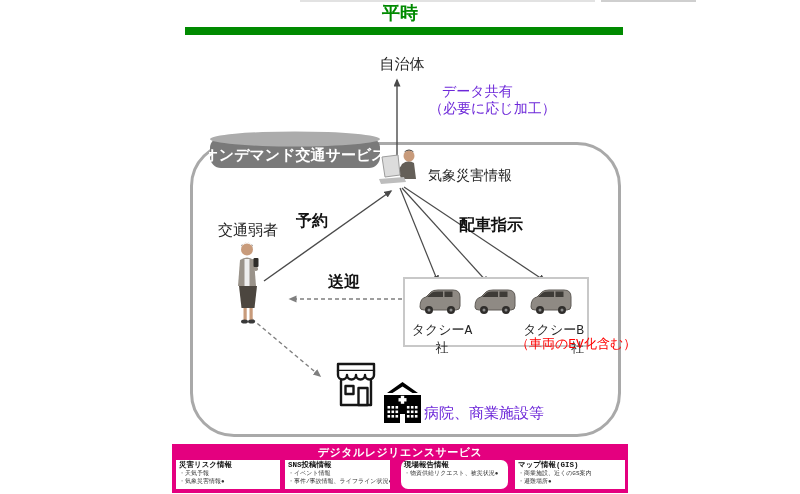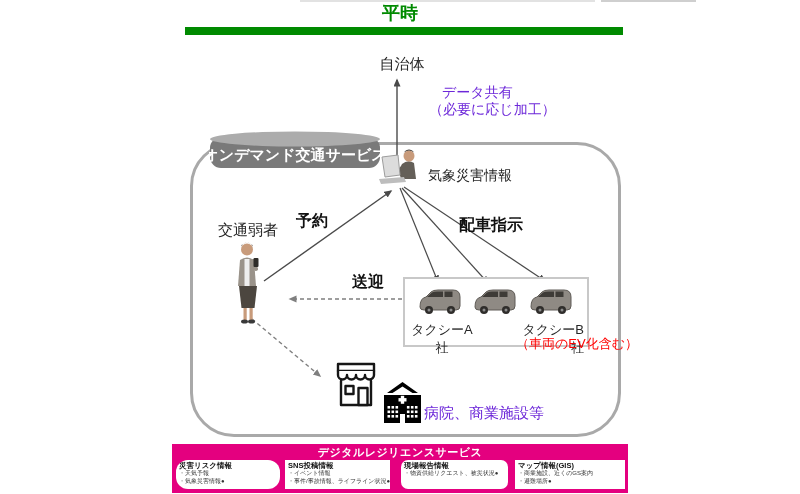--- a/index.html
+++ b/index.html
@@ -1,56 +1,56 @@
 <!DOCTYPE html>
 <html><head>
 <meta charset="utf-8">
 <style>
   html,body{margin:0;padding:0;background:#fff;}
   .page{position:relative;width:696px;height:494px;background:#fff;overflow:hidden;
-        font-family:Liberation Sans, sans-serif;color:#1a1a1a;}
+        font-family:Liberation Mono, monospace;color:#1a1a1a;}
   .abs{position:absolute;}
   
   .cutline1{left:300px;top:0;width:295px;height:2px;background:#e2e2e2;}
   .cutline2{left:601px;top:0;width:144px;height:2px;background:#cfcfcf;}
   .phase{left:340px;top:1px;width:120px;text-align:center;font-size:18px;font-weight:bold;color:#008a00;}
   .greenbar{left:185px;top:27px;width:438px;height:8px;background:#008a00;}
   .gov{left:362px;top:55px;width:80px;text-align:center;font-size:15px;color:#262626;}
   .datashare{left:429px;top:84px;font-size:14px;line-height:17px;color:#6d28d9;}
   .datashare .l1{padding-left:13px;}
   
   .frame{left:190px;top:142px;width:425px;height:289px;border:3px solid #a9a9a9;border-radius:44px;background:#fff;}
   .svgwrap{left:0;top:0;width:800px;height:494px;pointer-events:none;}
   .cyl{left:209px;top:130px;width:172px;height:40px;}
   .callcenter-ic{left:375px;top:148px;width:48px;height:40px;}
   .cclabel{left:428px;top:167px;font-size:14px;color:#262626;}
   .weakusers{left:203px;top:221px;width:90px;text-align:center;font-size:15px;color:#262626;}
   .person-ic{left:231px;top:241px;width:34px;height:84px;}
   .lbl-bold{font-size:16px;font-weight:bold;color:#111;}
   .yoyaku{left:296px;top:211px;}
   .haisha{left:459px;top:215px;}
-  .sogei{left:328px;top:272px;margin-left:24px;}
+  .sogei{left:328px;top:272px;}
   .taxibox{left:403px;top:277px;width:182px;height:66px;border:2px solid #c8c8c8;background:#fff;}
   .van{width:46px;height:30px;top:287px;}
   .van.a{left:417px;} .van.b{left:472px;} .van.c{left:528px;}
   .taxi-lbl{font-size:13px;color:#262626;top:321px;}
   .taxia{left:407px;width:70px;text-align:center;}
   .taxib{left:499px;width:70px;text-align:right;margin-left:15px;}
   .evnote{left:516px;top:335px;font-size:13px;color:#ff0000;white-space:nowrap;}
   .store-ic{left:333px;top:361px;width:46px;height:47px;}
   .hosp-ic{left:380px;top:382px;width:45px;height:41px;}
   .dest{left:424px;top:404px;font-size:15px;color:#6d28d9;white-space:nowrap;}
   
   .panel{left:172px;top:444px;width:456px;height:49px;background:#e4007f;}
   .panel-title{position:absolute;left:0;top:1px;width:100%;text-align:center;
                font-size:11px;font-weight:bold;color:#fff;letter-spacing:.5px;}
   .sbox{position:absolute;top:16px;height:29px;background:#fff;padding:1px 3px;box-sizing:border-box;overflow:hidden;}
   .sbox .h{font-size:7.5px;font-weight:bold;color:#111;line-height:9px;white-space:nowrap;}
   .sbox .it{font-size:6px;color:#333;line-height:7.5px;white-space:nowrap;}
-  .sb1{left:4px;width:104px;border-radius:12px;} .sb2{left:113px;width:105px;} .sb3{left:229px;width:107px;border-radius:7px;} .sb4{left:343px;width:110px;}
+  .sb1{left:4px;width:104px;} .sb2{left:113px;width:105px;} .sb3{left:229px;width:107px;border-radius:7px;} .sb4{left:343px;width:110px;}
 </style>
 </head>
 <body>
 
 <div class="page">
 
   <div class="abs cutline1"></div>
   <div class="abs cutline2"></div>
 
   <div class="abs phase">平時</div>

